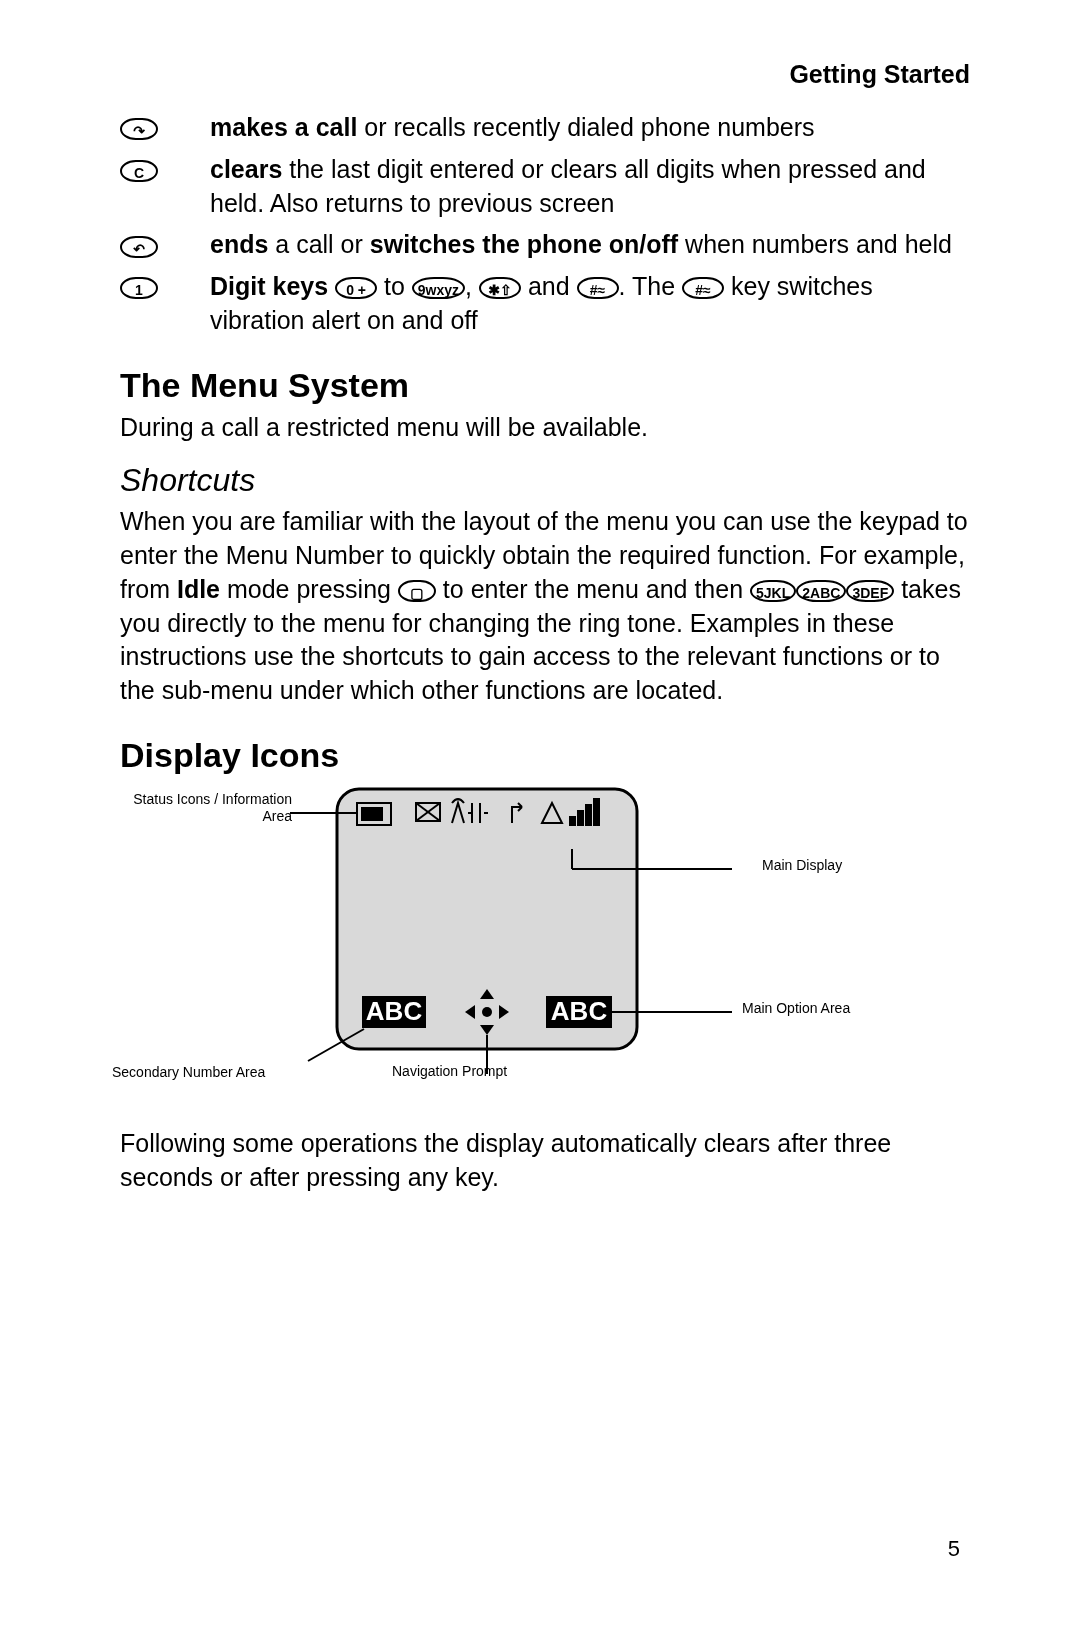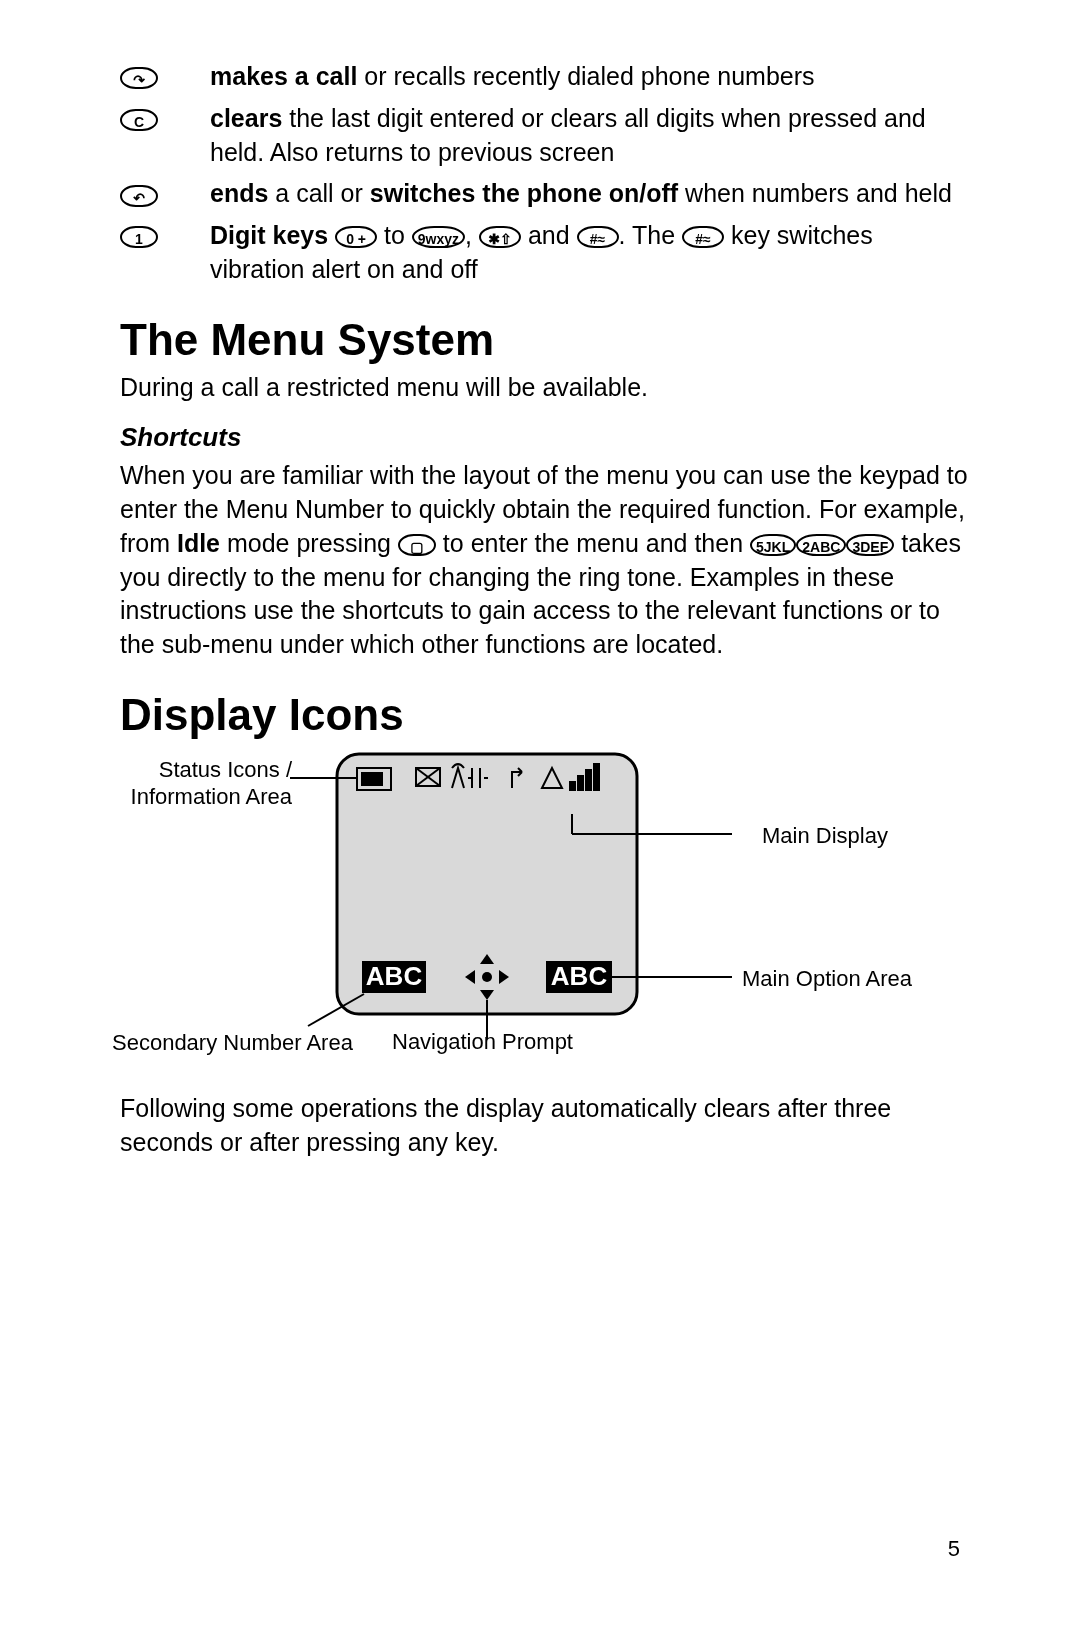--- a/index.html
+++ b/index.html
@@ -41,63 +41,64 @@
     line-height: 22px;
     font-size: 14px;
     text-align: center;
     vertical-align: middle;
     padding: 0 4px;
     box-sizing: border-box;
     font-weight: bold;
   }
   .key-wide { min-width: 42px; }
   h2.section {
-    font-size: 44px;
+    font-size: 34px;
     font-weight: bold;
     margin: 28px 0 4px 0;
   }
   p.body {
     font-size: 25px;
     line-height: 1.35;
     margin: 6px 0 18px 0;
   }
   h3.sub {
     font-style: italic;
-    font-weight: bold;
-    font-size: 26px;
+    font-weight: normal;
+    font-size: 32px;
     margin: 6px 0 4px 0;
   }
   .diagram-wrap {
     position: relative;
     width: 840px;
     height: 320px;
     margin-left: -8px;
   }
   .diagram-wrap svg {
     position: absolute;
     left: 0; top: 0;
   }
   .label {
     position: absolute;
-    font-size: 22px;
+    font-size: 14px;
     line-height: 1.25;
     text-align: left;
   }
   .page-num {
     position: absolute;
     right: 120px;
     bottom: 70px;
     font-size: 22px;
   }
   b { font-weight: bold; text-align: center; }
 </style>
 </head>
 <body>
 
 <div class="page">
+  <div class="header">Getting Started</div>
 
   <div class="defs">
 
     <div class="icon-col">
       <span class="key-icon">↷</span>
     </div>
     <div class="text-col">
       <b>makes a call</b><span> or recalls recently dialed phone numbers</span>
     </div>
 

